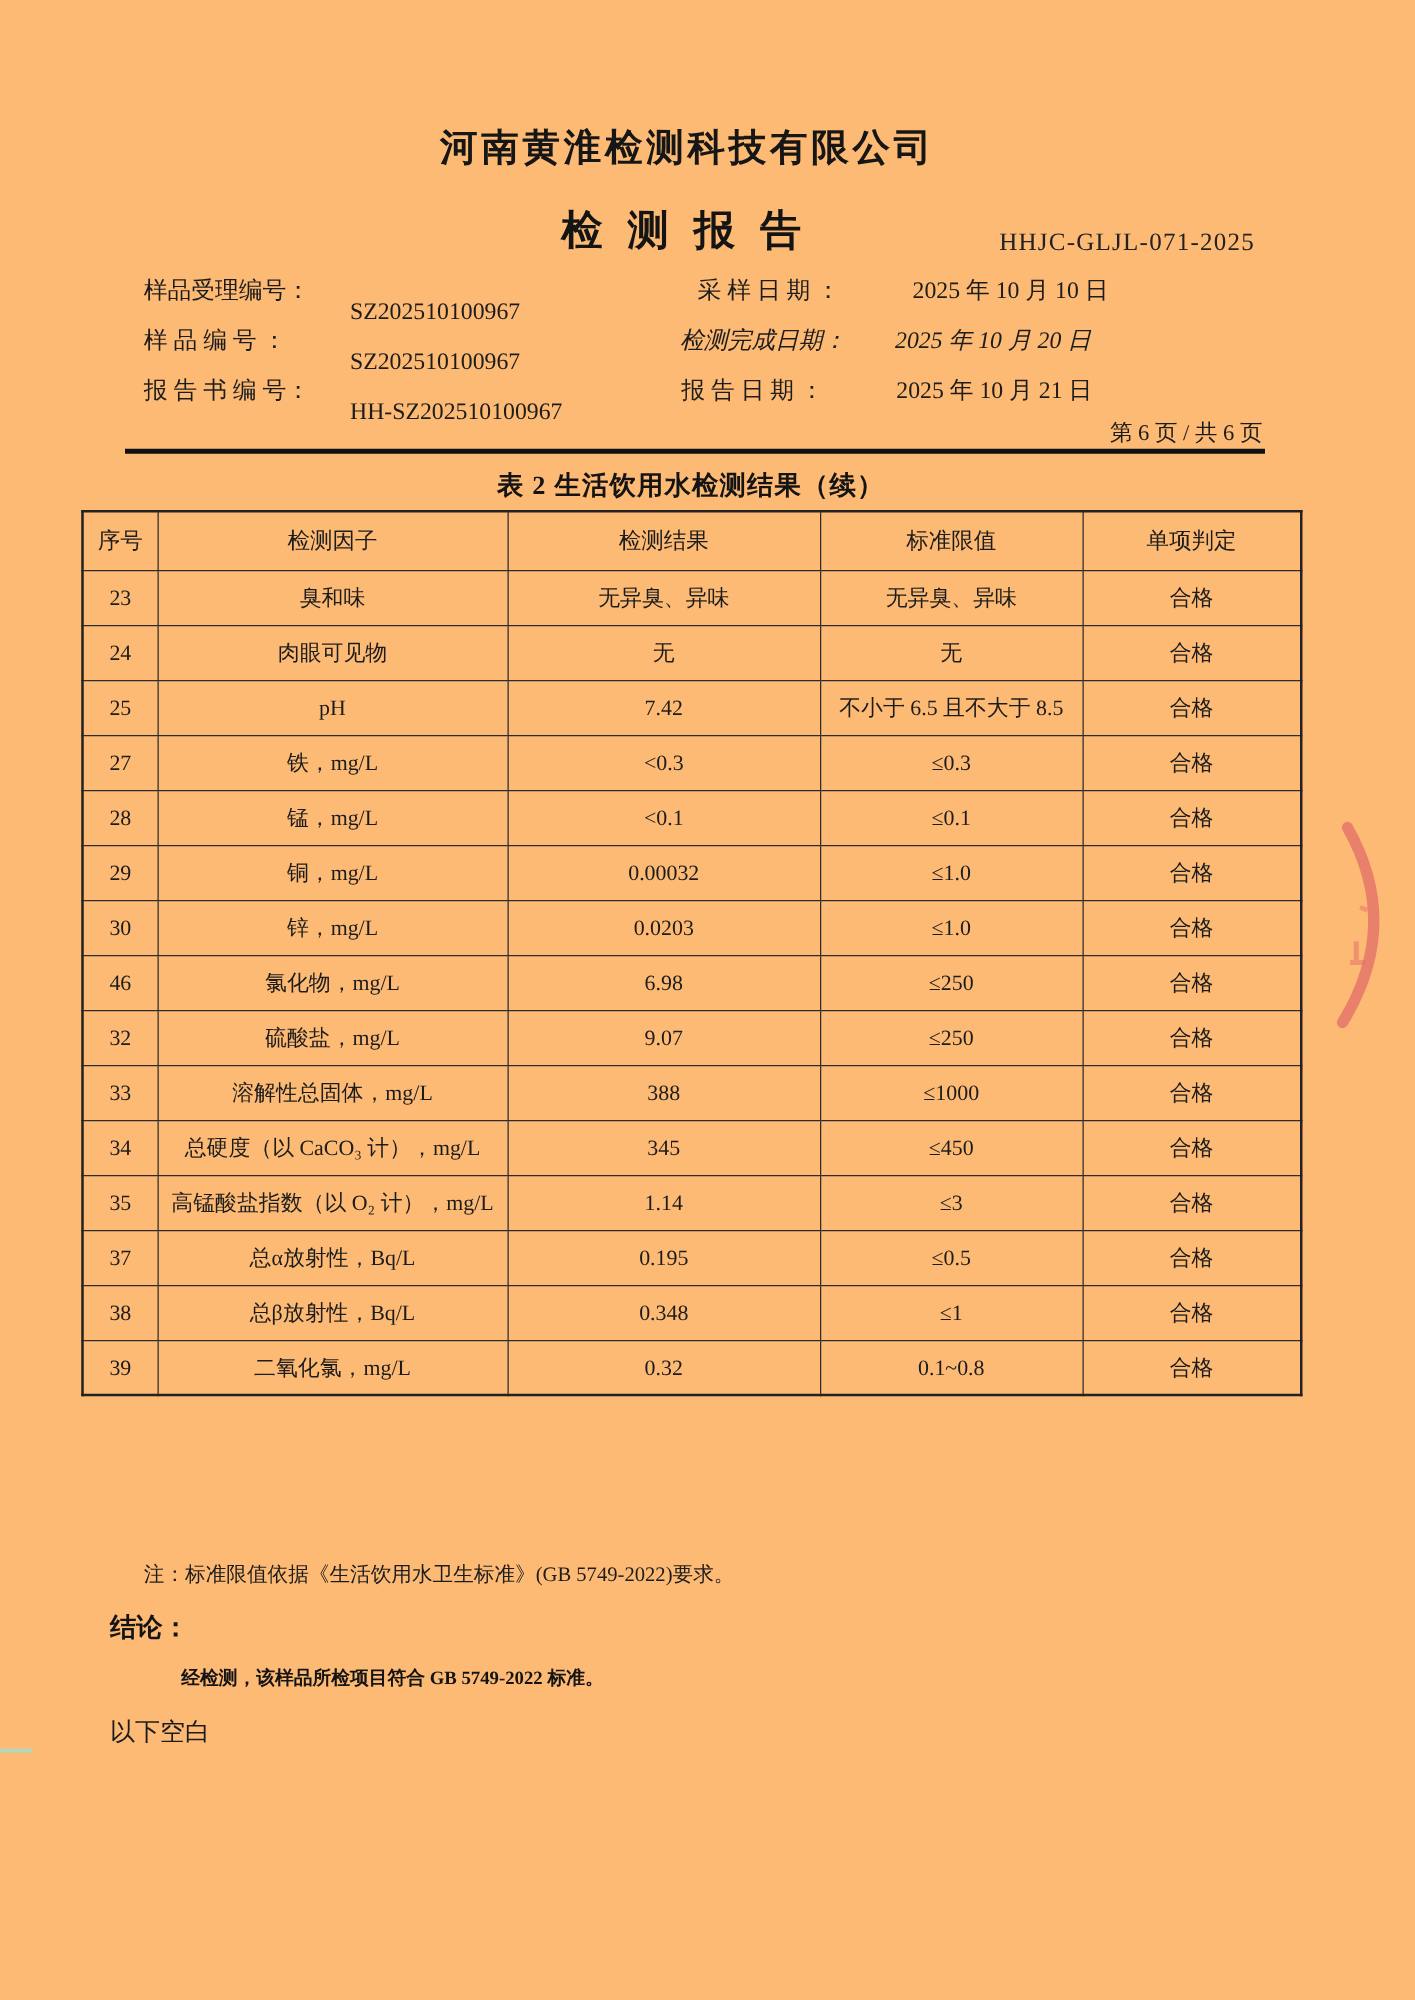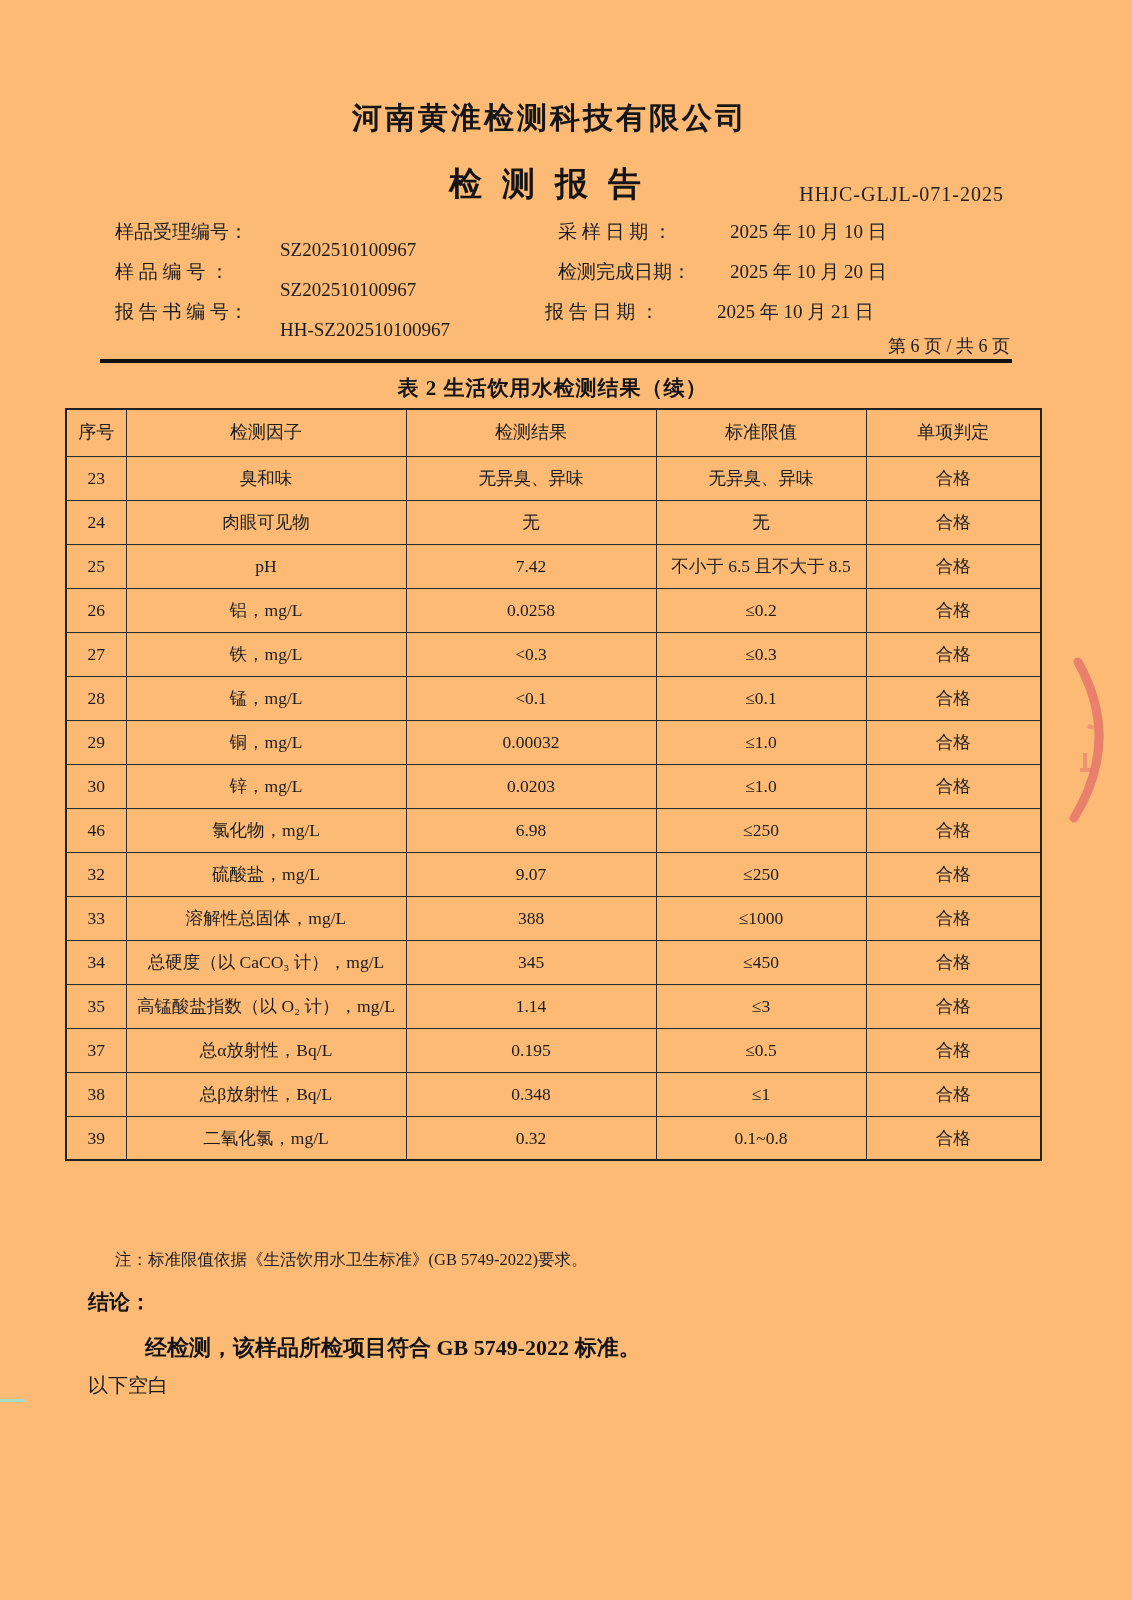--- a/index.html
+++ b/index.html
@@ -26,21 +26,21 @@
     font-size:20px;letter-spacing:1px;color:#222;
   }
   .info-row{position:absolute;font-size:19px;white-space:nowrap;}
   .info-row .lbl{display:inline-block;color:#1c1c1c;}
   .info-row .val{display:inline-block;color:#1c1c1c;}
   .il0{left:115px;top:219px;}
   .il1{left:115px;top:259px;}
   .il2{left:115px;top:299px;}
   .il0 .val,.il1 .val,.il2 .val{position:absolute;left:165px;margin-top:20px;}
   .ir0{left:558px;top:219px;}
-  .ir1{left:558px;top:259px;}
+  .ir1{left:544px;top:259px;font-style:italic;}
   .ir2{left:545px;top:299px;text-decoration:underline;}
   .ir0 .val,.ir1 .val,.ir2 .val{position:absolute;left:172px;}
   .page-indicator{
     position:absolute;right:122px;top:334px;font-size:18px;color:#1c1c1c;
   }
   .head-rule{
     position:absolute;left:100px;top:359px;width:912px;height:4px;
     background:#111;
   }
   .table-title{
@@ -63,21 +63,21 @@
   table.results{border:2.5px solid #222;}
   col.c0{width:60px;} col.c1{width:280px;} col.c2{width:250px;}
   col.c3{width:210px;} col.c4{width:175px;}
   .note-line{
     position:absolute;left:115px;top:1249px;font-size:16.5px;color:#1c1c1c;
   }
   .conclusion-label{
     position:absolute;left:88px;top:1288px;font-size:21px;font-weight:700;color:#141414;
   }
   .conclusion-line{
-    position:absolute;left:145px;top:1333px;font-size:22px;font-weight:600;color:#141414;
+    position:absolute;left:145px;top:1333px;font-size:15px;font-weight:600;color:#141414;
   }
   .conclusion-line .std{font-weight:700;}
   .blank-below{
     position:absolute;left:88px;top:1372px;font-size:20px;color:#1c1c1c;
   }
   .stamp{
     position:absolute;left:1058px;top:648px;width:74px;height:185px;
     pointer-events:none;
   }
   .scan-artifact{
@@ -161,27 +161,20 @@
           <td>合格</td>
         </tr>
         <tr>
           <td>25</td>
           <td>pH</td>
           <td>7.42</td>
           <td>不小于 6.5 且不大于 8.5</td>
           <td>合格</td>
         </tr>
         <tr>
-          <td>26</td>
-          <td>铝，mg/L</td>
-          <td>0.0258</td>
-          <td>≤0.2</td>
-          <td>合格</td>
-        </tr>
-        <tr>
           <td>27</td>
           <td>铁，mg/L</td>
           <td>&lt;0.3</td>
           <td>≤0.3</td>
           <td>合格</td>
         </tr>
         <tr>
           <td>28</td>
           <td>锰，mg/L</td>
           <td>&lt;0.1</td>

